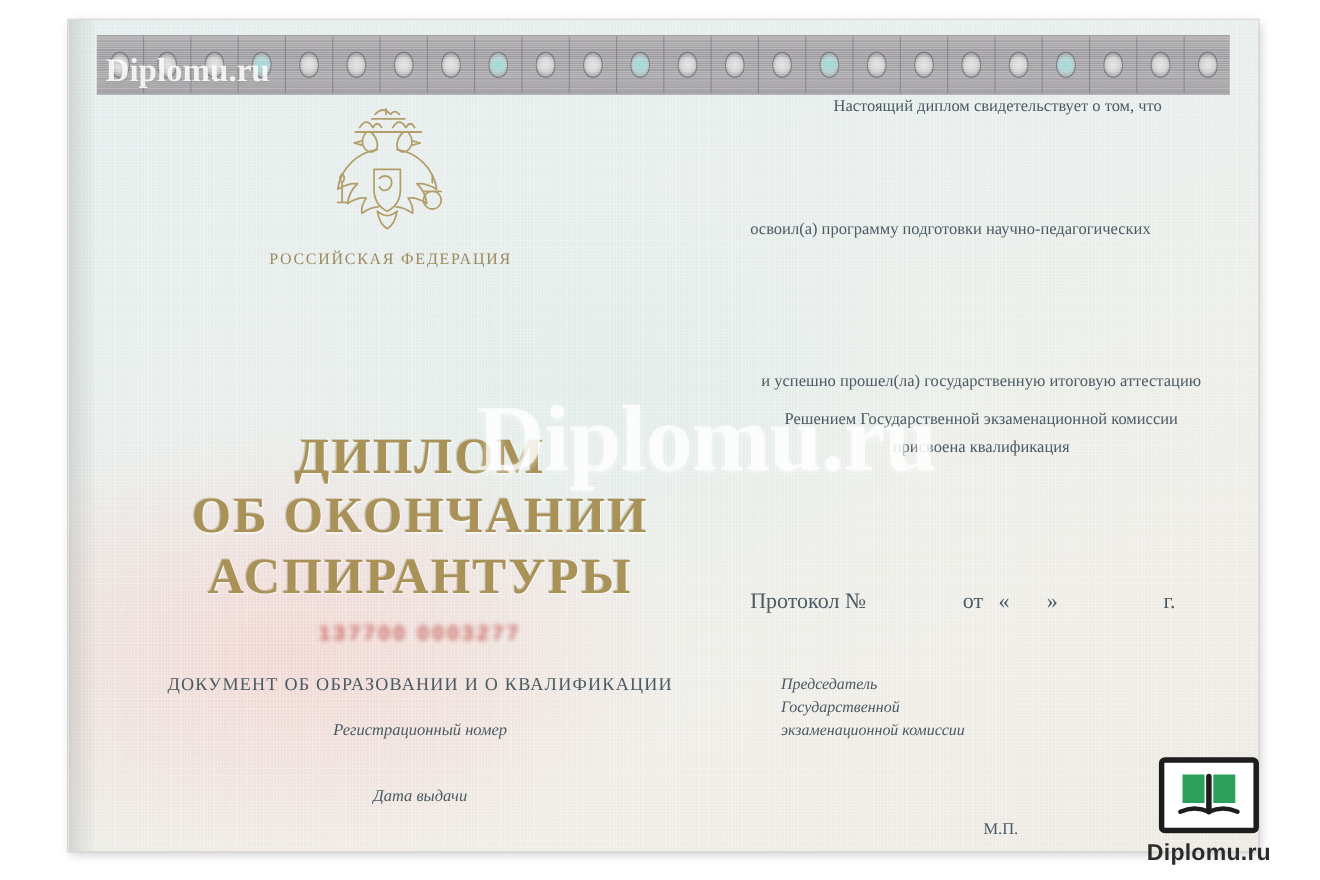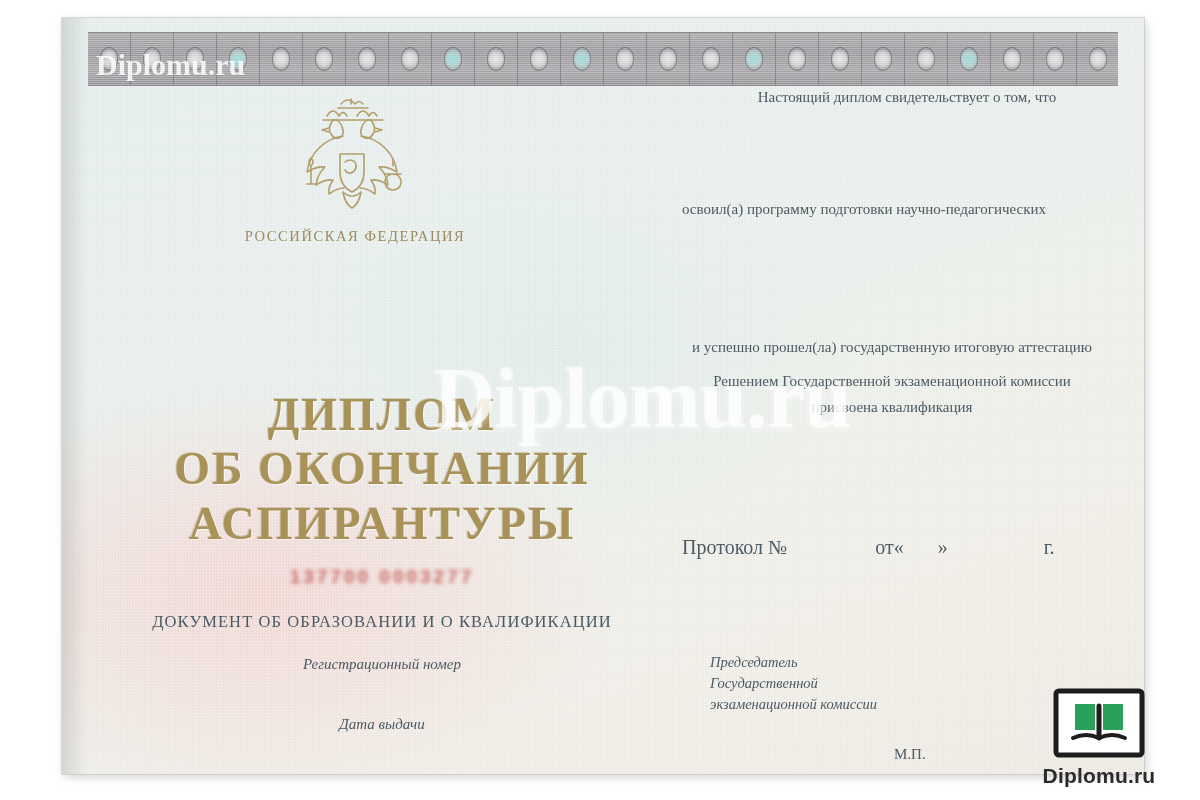--- a/index.html
+++ b/index.html
@@ -197,33 +197,32 @@
     left: 620px;
     top: 518px;
     width: 430px;
     font-family: "Liberation Serif", serif;
     font-size: 20px;
     color: #4b5a63;
     display: flex;
     align-items: baseline;
   }
   #protocol-row .p-label { margin-right: 88px; }
-  #protocol-row .p-from { margin-right: 0; }
+  #protocol-row .p-from { margin-right: 14px; }
   #protocol-row .p-quote-open { margin-right: 34px; }
   #protocol-row .p-quote-close { margin-right: 96px; }
   #protocol-row .p-year { }
 
   .sign-block {
     position: absolute;
     font-family: "Liberation Serif", serif;
     font-style: italic;
     font-size: 14.5px;
     line-height: 1.45;
     color: #4b5a63;
-    margin-top: 40px;
   }
   #chair-block { left: 648px; top: 594px; width: 330px; }
   #head-block  { left: 648px; top: 668px; width: 360px; }
   #mp-label {
     position: absolute;
     left: 832px;
     top: 728px;
     font-family: "Liberation Serif", serif;
     font-size: 15px;
     color: #4b5a63;

